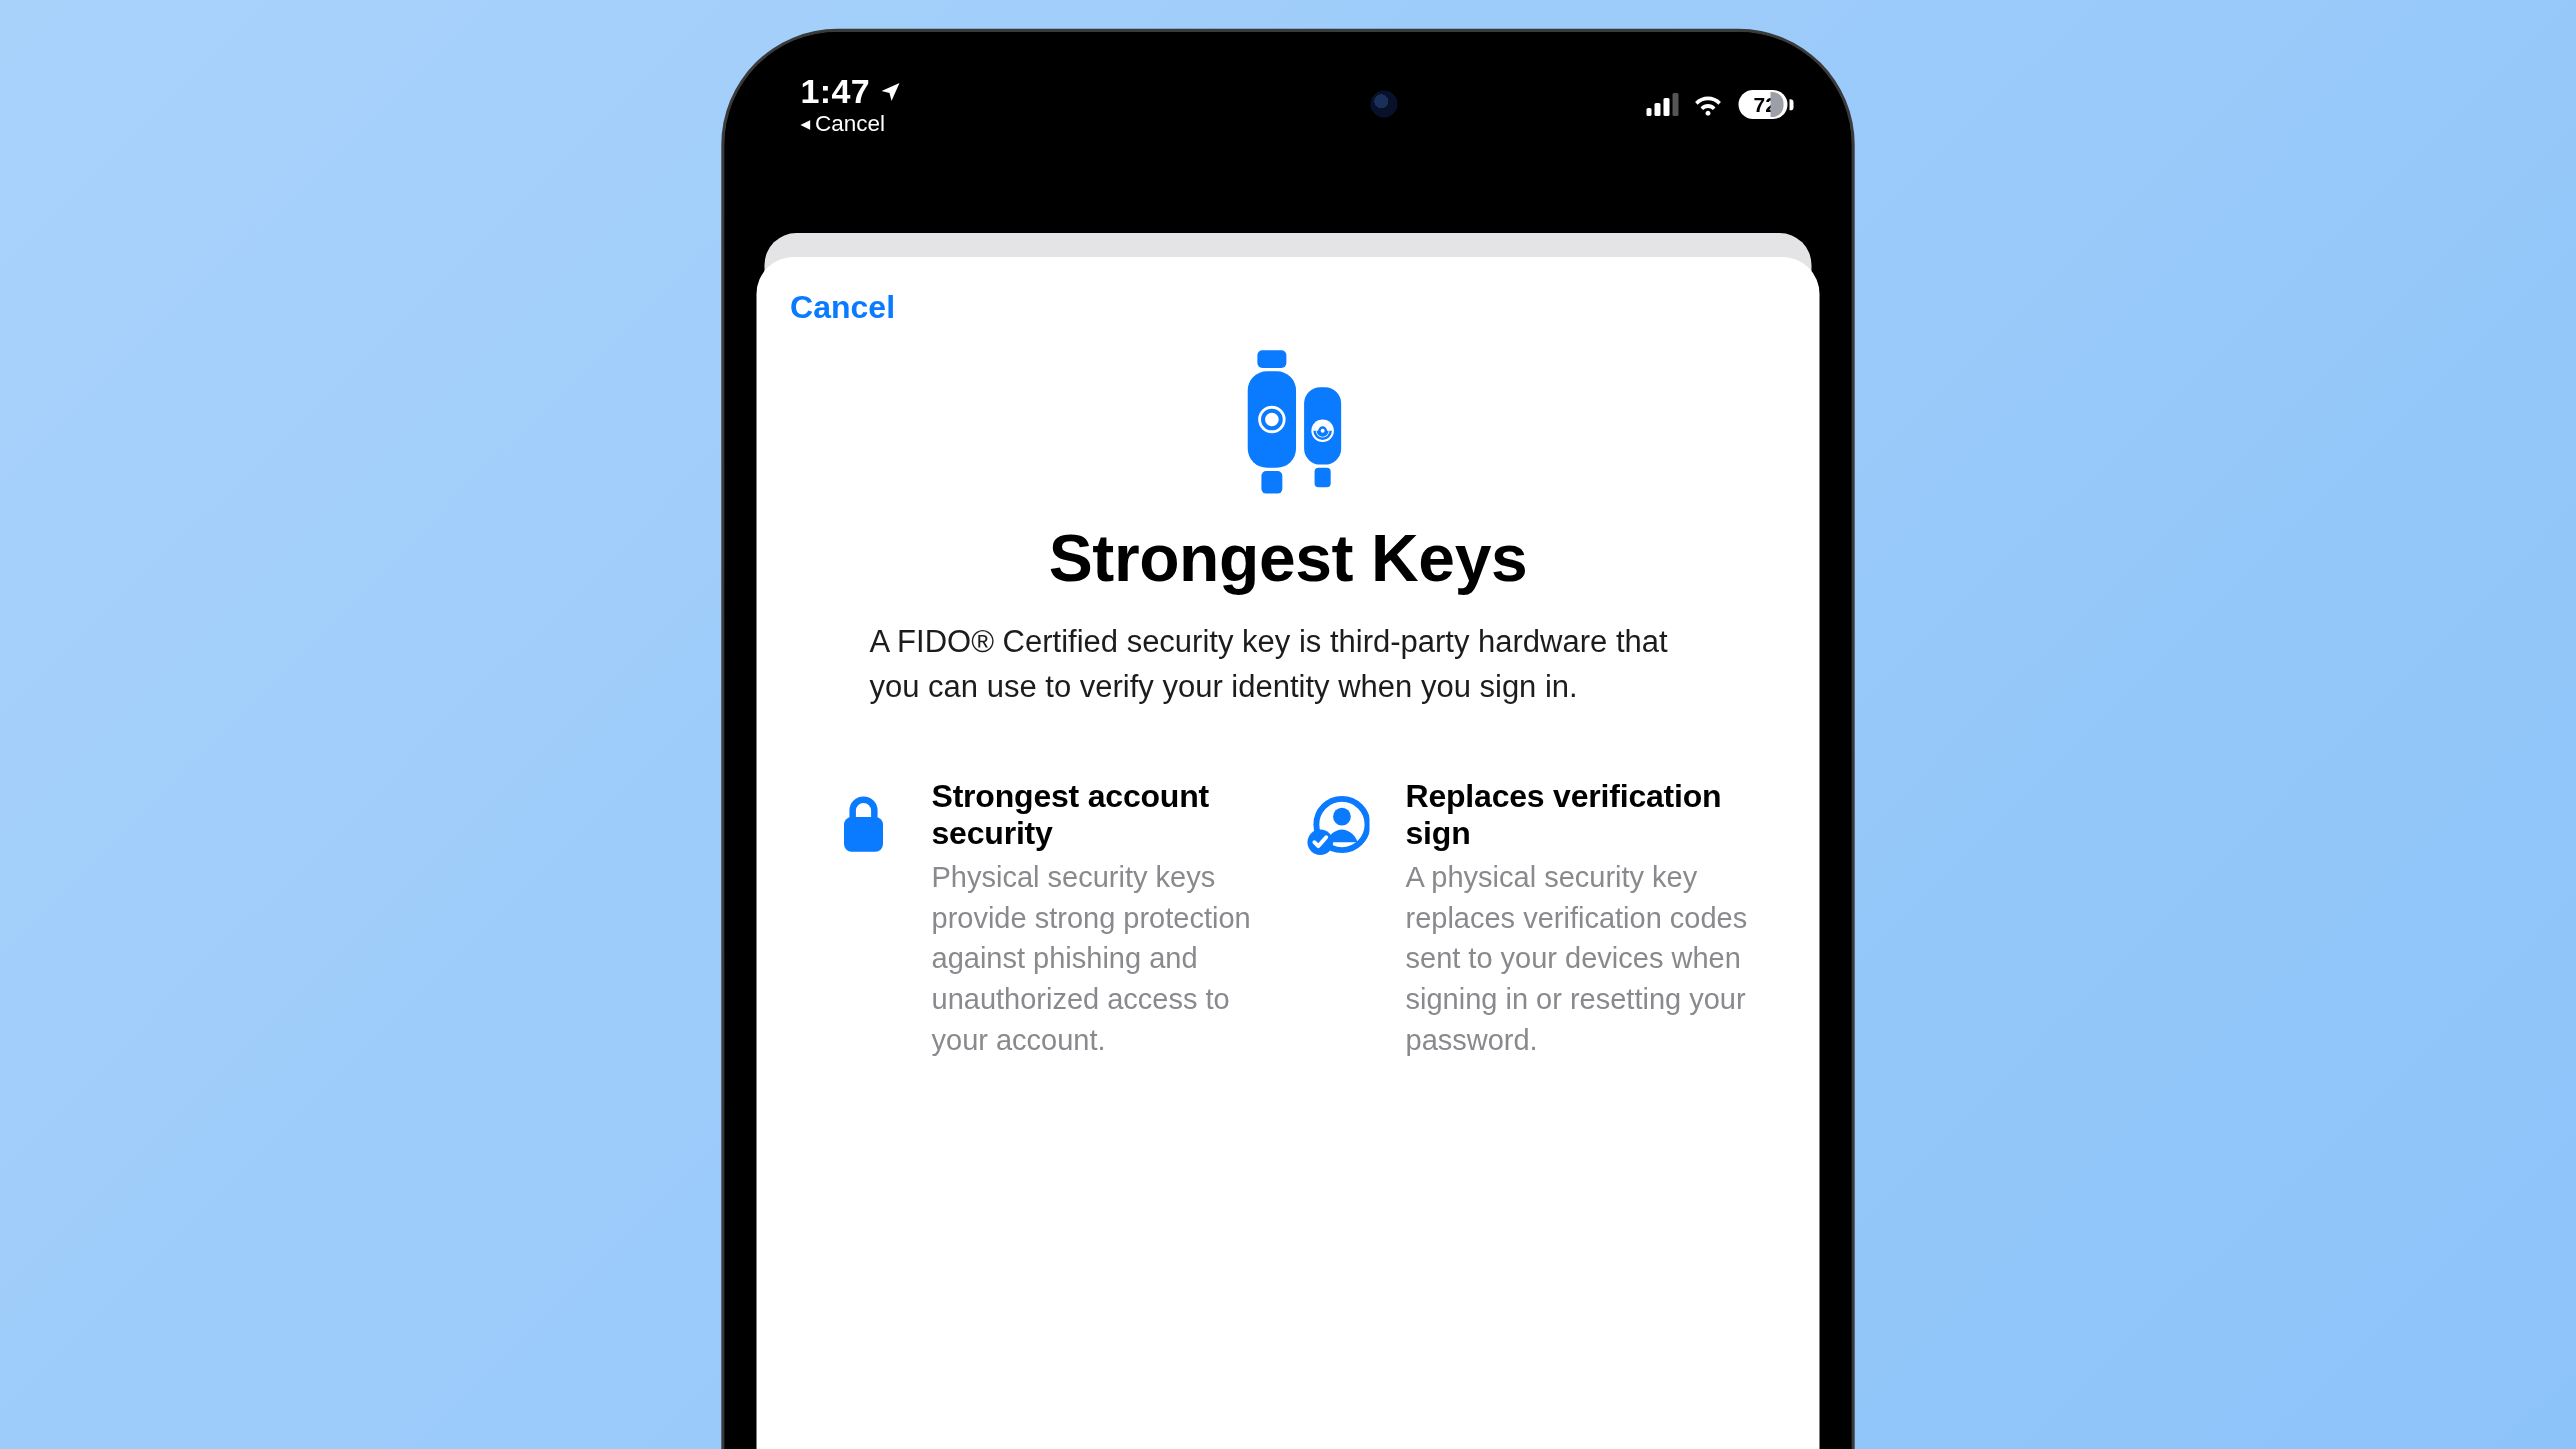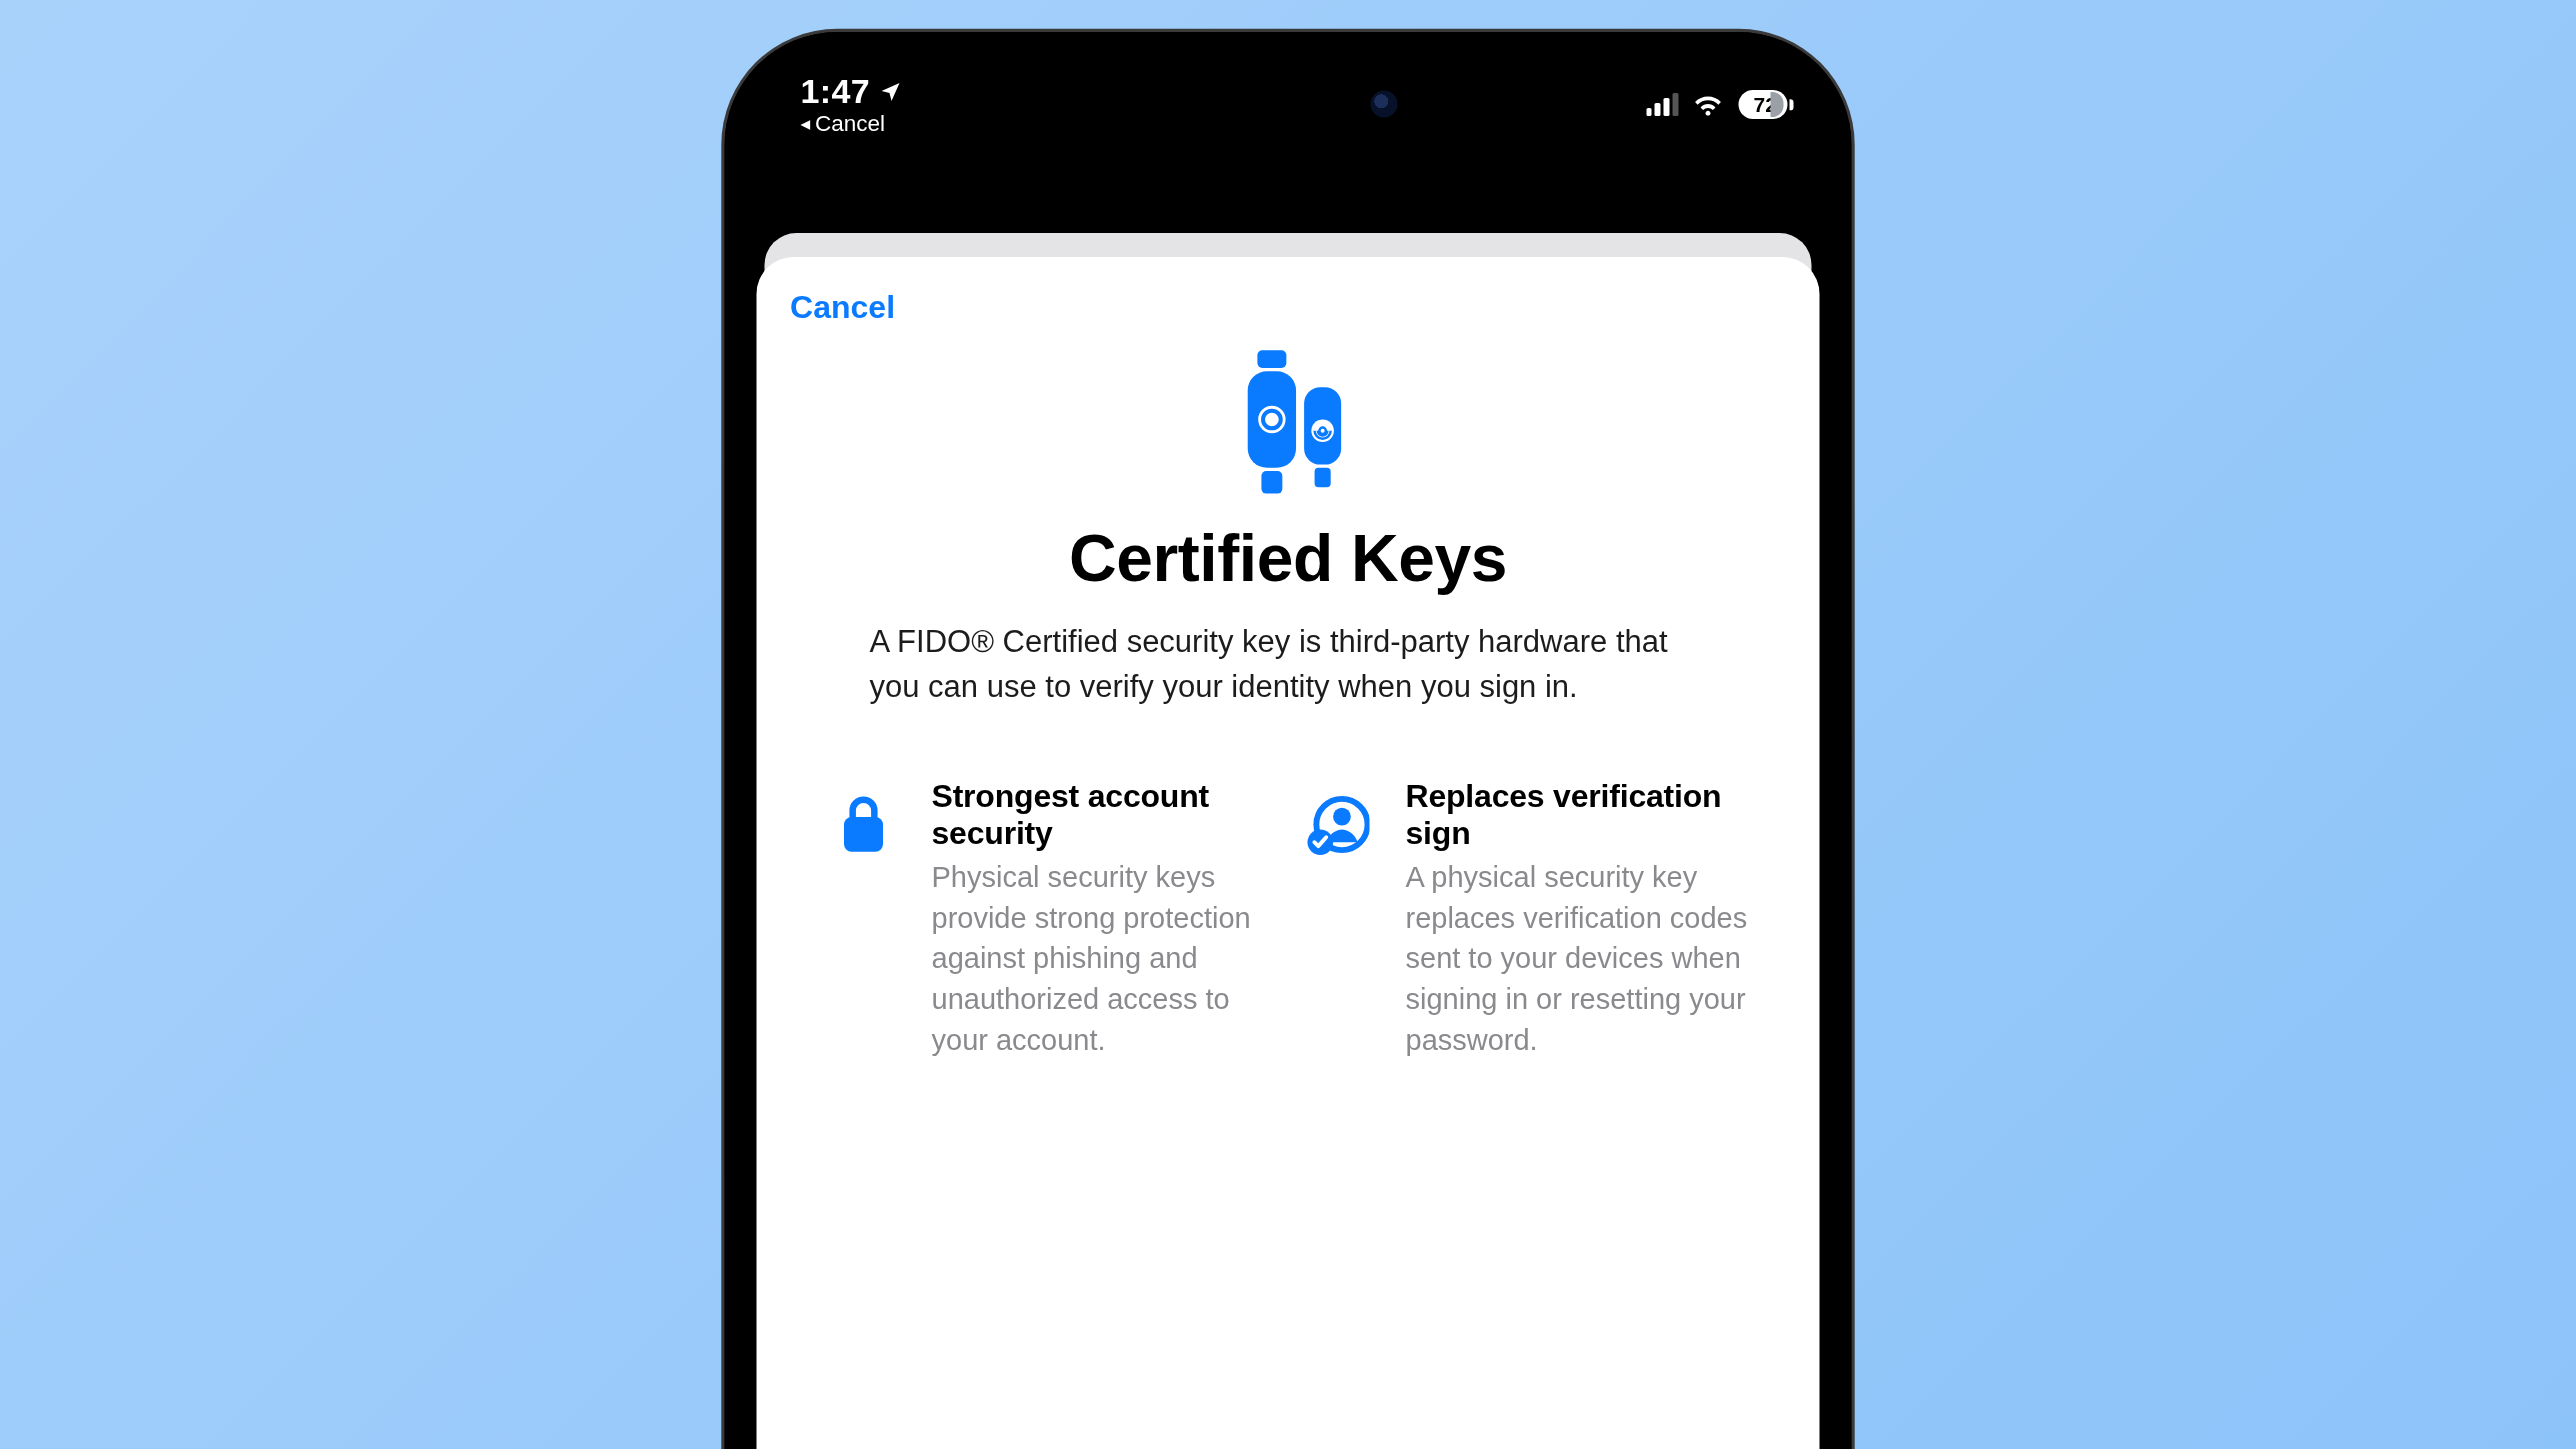--- a/index.html
+++ b/index.html
@@ -227,21 +227,21 @@
                 <circle cx="133" cy="104" r="14" fill="#fff"></circle>
                 <g stroke="#0a7aff" stroke-width="3" fill="none">
                   <circle cx="133" cy="104" r="4"></circle>
                   <path d="M127 104a6 6 0 0 0 12 0"></path>
                   <path d="M123 104a10 10 0 0 0 20 0"></path>
                 </g>
                 <rect x="123" y="150" width="20" height="24" rx="5"></rect>
               </g>
             </svg>
           </span>
-          <h1 class="hero-title">Certified Keys</h1>
+          <h1 class="hero-title">Strongest Keys</h1>
           <p class="hero-sub">A FIDO® Certified security key is third-party hardware that you can use to verify your identity when you sign in.</p>
         </div>
 
         <div class="features">
 
           <div class="feature">
             <div class="feature-icon-wrap">
               <span>
                 <svg width="52" height="61" viewBox="0 0 48 56">
                   <rect x="6" y="22" width="36" height="32" rx="7" fill="#0a7aff"></rect>

